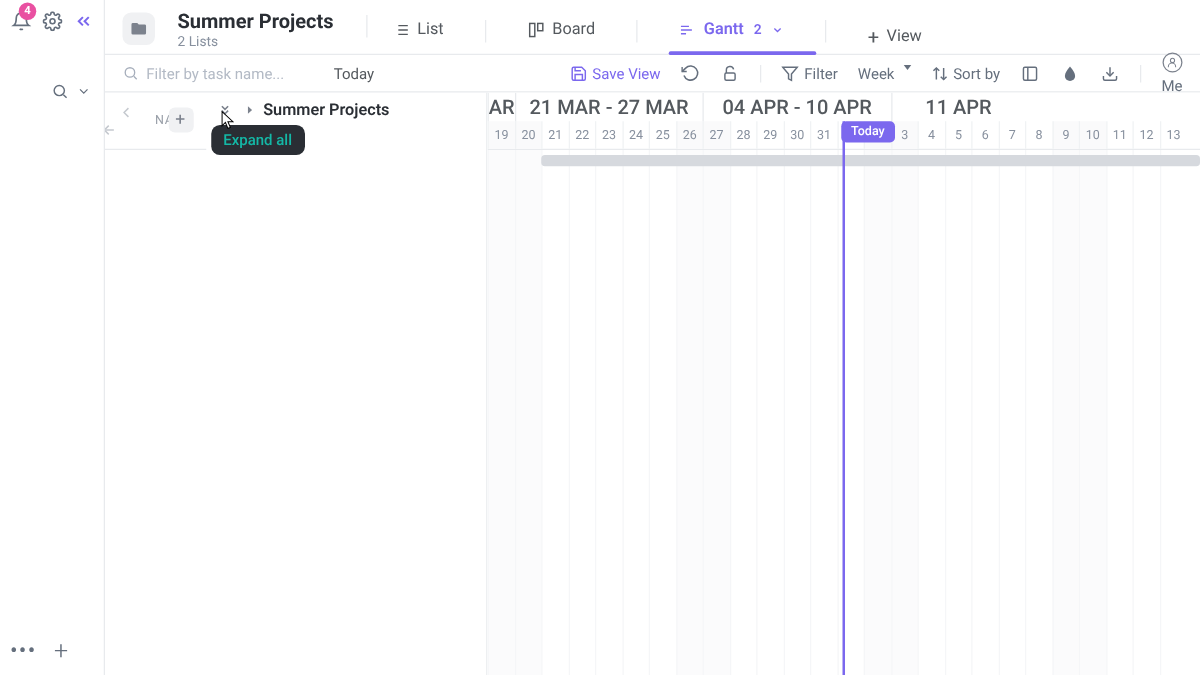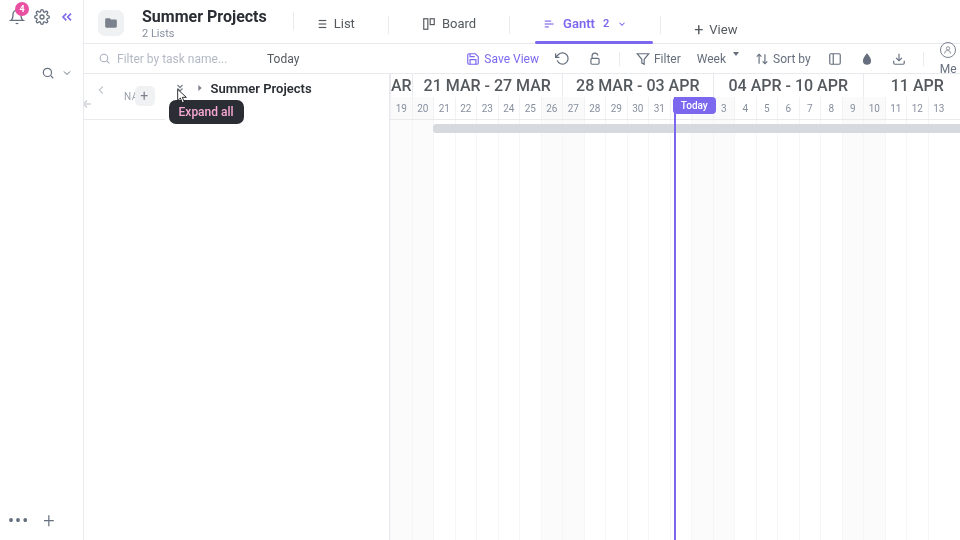--- a/index.html
+++ b/index.html
@@ -93,21 +93,21 @@
   }
   .expander {
     width:18px; height:18px; border-radius:4px; display:flex; align-items:center; justify-content:center; color:#7c828d;
   }
   .caret-right { color:#7c828d; }
   .cursor {
     position:absolute; left:10px; top:14px; width:16px; height:16px; pointer-events:none;
     z-index:40;
   }
   .tooltip {
-    position:absolute; top:26px; left:4px; background:#2a2e34; color:#f9a8d4;
+    position:absolute; top:26px; left:4px; background:#2a2e34; color:#14b8a6;
     font-size:12px; font-weight:500; padding:5px 10px; border-radius:7px; z-index:30;
   }
 
   
   .timeline { flex:1; display:flex; flex-direction:column; position:relative; overflow:hidden; background:#fff; }
   .tl-header { height:46px; border-bottom:1px solid #e8eaed; display:flex; flex-direction:column; }
   .tl-weeks { flex:1; display:flex; position:relative; }
   .tl-week { border-left:1px solid #e8eaed; display:flex; align-items:center; justify-content:center; font-size:16px; color:#54595e; font-weight:500; }
   .tl-days { height:22px; display:flex; font-variant-numeric:tabular-nums; }
   .tl-day {
@@ -353,21 +353,20 @@
             </svg>
           <div class="tooltip">Expand all</div>
         </div>
       </div>
 
       <div class="timeline">
         <div class="tl-header">
           <div class="tl-weeks" id="tl-weeks">
               <div class="tl-week" style="width: 21.5px;">AR</div>
               <div class="tl-week" style="width: 150.5px;">21 MAR - 27 MAR</div>
-              <div class="tl-week" style="width: 150.5px;">28 MAR - 03 APR</div>
               <div class="tl-week" style="width: 150.5px;">04 APR - 10 APR</div>
               <div class="tl-week" style="width: 107.5px;">11 APR</div>
             </div>
           <div class="tl-days" id="tl-days">
               <div class="tl-day weekend">19</div>
               <div class="tl-day weekend">20</div>
               <div class="tl-day">21</div>
               <div class="tl-day">22</div>
               <div class="tl-day">23</div>
               <div class="tl-day">24</div>

